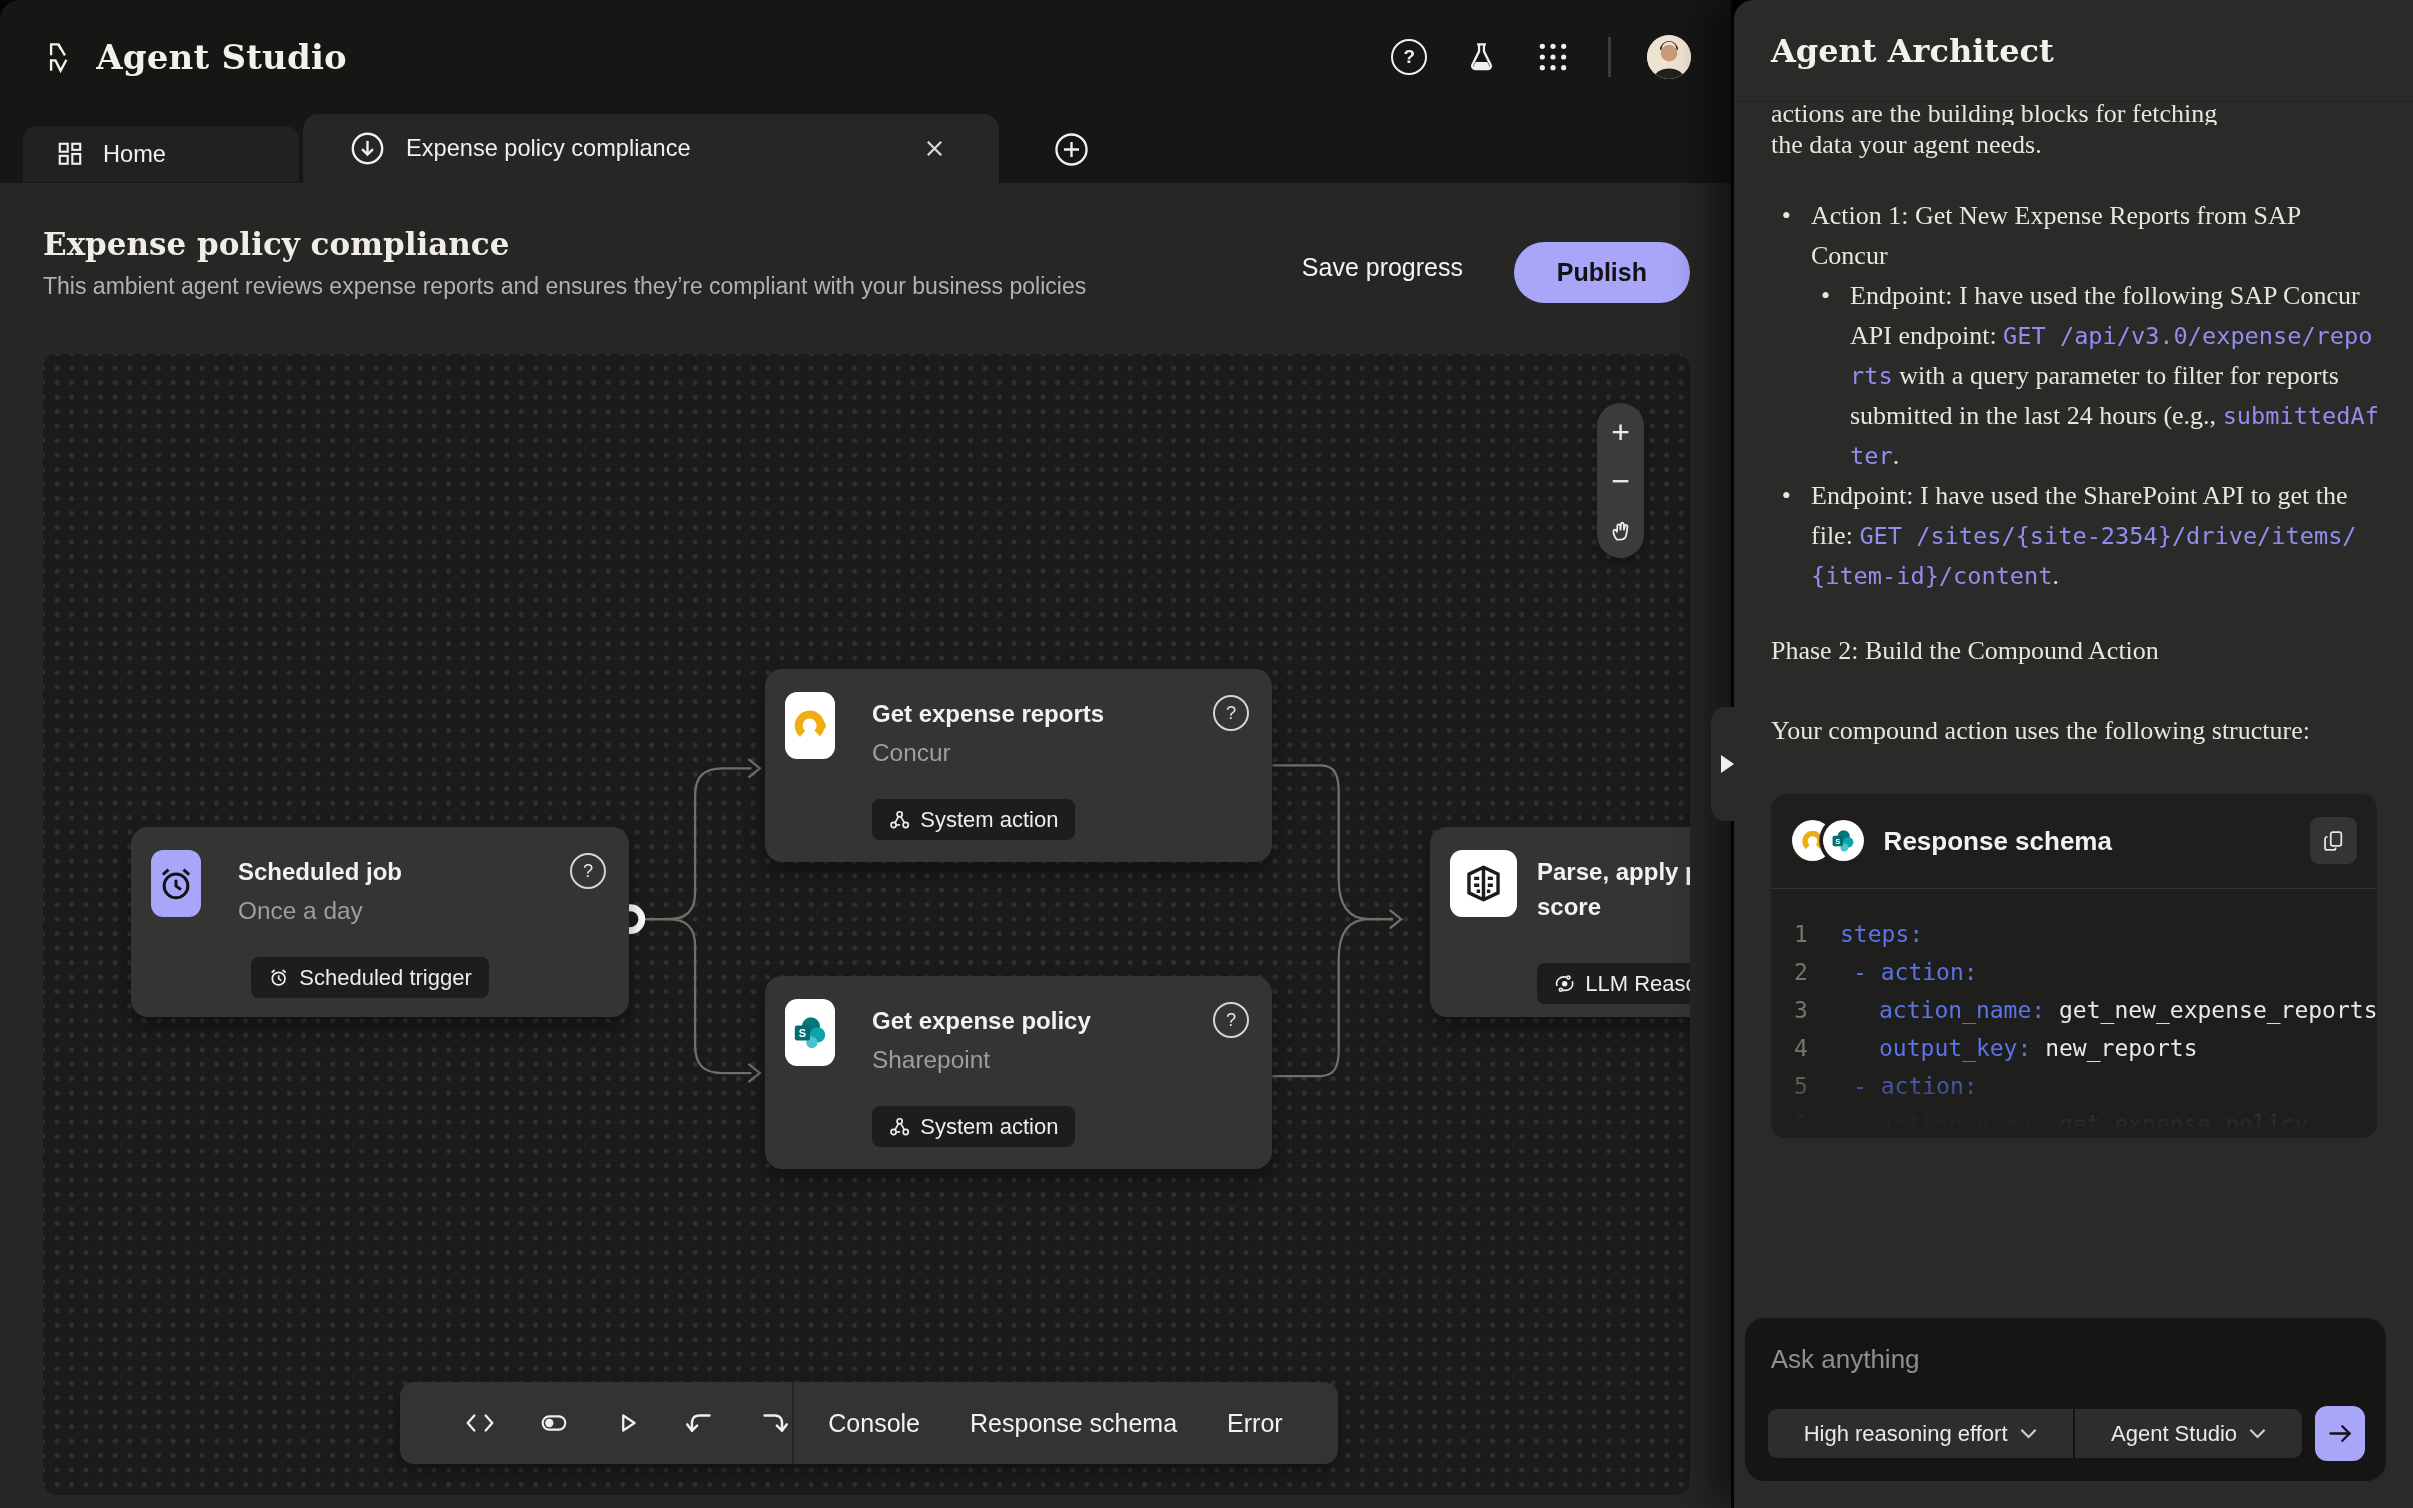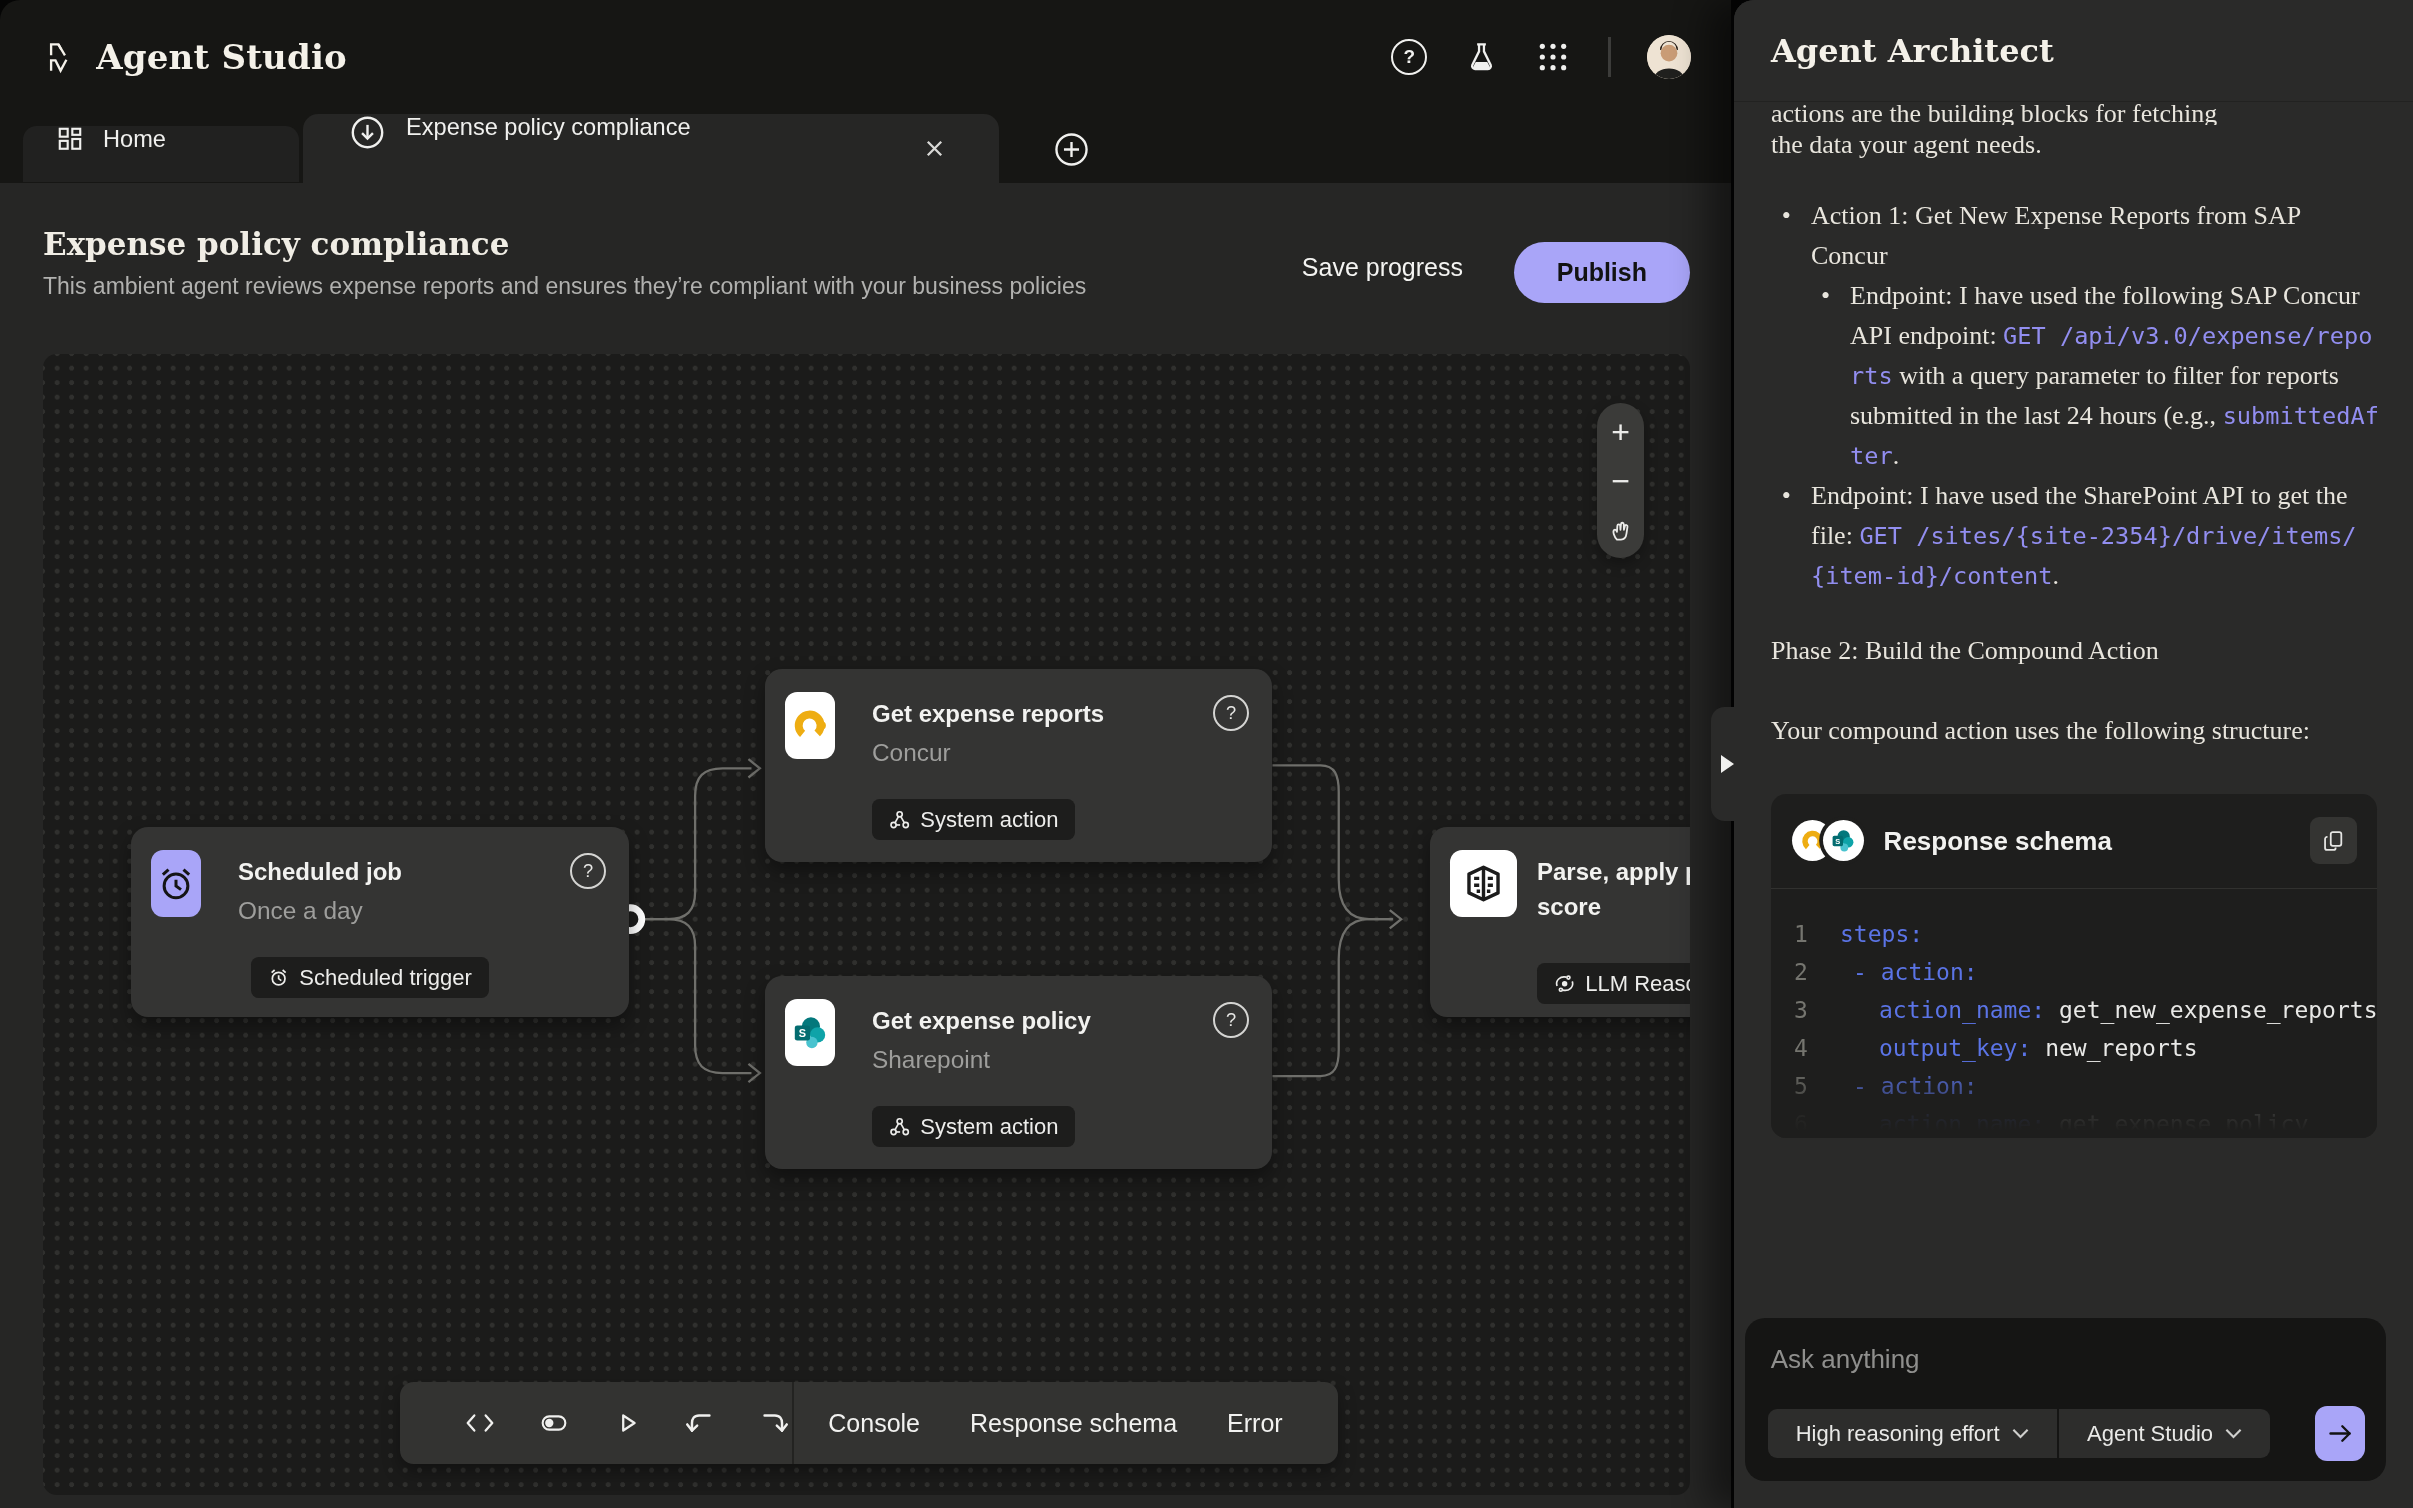--- a/index.html
+++ b/index.html
@@ -15,21 +15,21 @@
   .brand{display:flex;align-items:center;gap:15.2px;padding-left:46px;}
   .apptitle{font-family:"DejaVu Serif","Liberation Serif",serif;font-weight:700;font-size:34px;color:#f4f1e9;letter-spacing:0.2px;}
   .topright{position:absolute;right:0;top:0;height:114px;display:flex;align-items:center;gap:35px;padding-right:40px;}
   .tbtn{width:37px;height:37px;display:flex;align-items:center;justify-content:center;color:#f0f0ee;}
   .helpcircle{width:32px;height:32px;border:2.3px solid #f0f0ee;border-radius:50%;display:flex;align-items:center;justify-content:center;font-size:19px;font-weight:700;color:#f0f0ee;}
   .tdivider{width:2.3px;height:40px;background:#3c3c3a;margin:0 1.5px;}
   .avatar{width:44px;height:44px;border-radius:50%;overflow:hidden;background:#e9dccb;}
 
   
   .tabstrip{position:absolute;left:0;top:114px;width:1731px;height:69px;}
-  .tab{position:absolute;display:flex;align-items:flex-start;color:#f0f0ee;font-size:23.6px;}
+  .tab{position:absolute;display:flex;align-items:center;color:#f0f0ee;font-size:23.6px;}
   .tab-home{left:23px;top:12.2px;width:276px;height:56px;background:#212120;border-radius:13.7px 13.7px 0 0;}
   .tab-home .hicon{margin-left:34px;}
   .tab-home .tlabel{margin-left:20px;}
   .tab-active{left:303px;top:0;width:696px;height:69px;background:#262625;border-radius:15.2px 15.2px 0 0;}
   .tab-active .dlicon{margin-left:46px;}
   .tab-active .tlabel{margin-left:20px;}
   .tab-close{position:absolute;right:49px;top:18.3px;width:32px;height:32px;display:flex;align-items:center;justify-content:center;color:#d8d8d6;}
   .newtab{position:absolute;left:1050px;top:13.7px;width:43px;height:43px;display:flex;align-items:center;justify-content:center;color:#f0f0ee;}
 
   
@@ -104,21 +104,21 @@
   .cline .v{color:#e9e9e7;}
   .cline.faded{opacity:.45;}
   .scfade{position:absolute;left:0;right:0;bottom:0;height:76px;background:linear-gradient(180deg,rgba(30,30,29,0),#1e1e1d 90%);}
 
   
   .composerwrap{position:absolute;left:0;right:17px;bottom:0;height:190px;background:#2a2a29;z-index:4;}
   .composer{position:absolute;left:10.7px;right:10.7px;top:0;height:163px;background:#151514;border-radius:20px;box-sizing:border-box;padding:26px 23px 20px 26px;}
   .askph{font-size:26px;color:#8f8f8d;}
   .comprow{position:absolute;left:23px;right:21.3px;bottom:20px;display:flex;align-items:center;}
   .seg{display:flex;gap:2.3px;}
-  .segbtn{height:49px;background:#2d2d2c;display:flex;align-items:center;gap:12.2px;padding:0 28px;font-size:22px;color:#e9e9e7;}
+  .segbtn{height:49px;background:#2d2d2c;display:flex;align-items:center;gap:12.2px;padding:0 36px;font-size:22px;color:#e9e9e7;}
   .segbtn.first{border-radius:9.1px 0 0 9.1px;}
   .segbtn.last{border-radius:0 9.1px 9.1px 0;}
   .sendbtn{margin-left:auto;width:50px;height:55px;background:#a9a5f8;border-radius:12.2px;display:flex;align-items:center;justify-content:center;color:#131313;font-family:"DejaVu Sans",sans-serif;font-size:30.5px;}
   [data-interactable="true"]{cursor:pointer;}
 </style>
 </head>
 <body>
 
 <div id="app" data-interactable="false">
   <div class="main" data-interactable="false">

